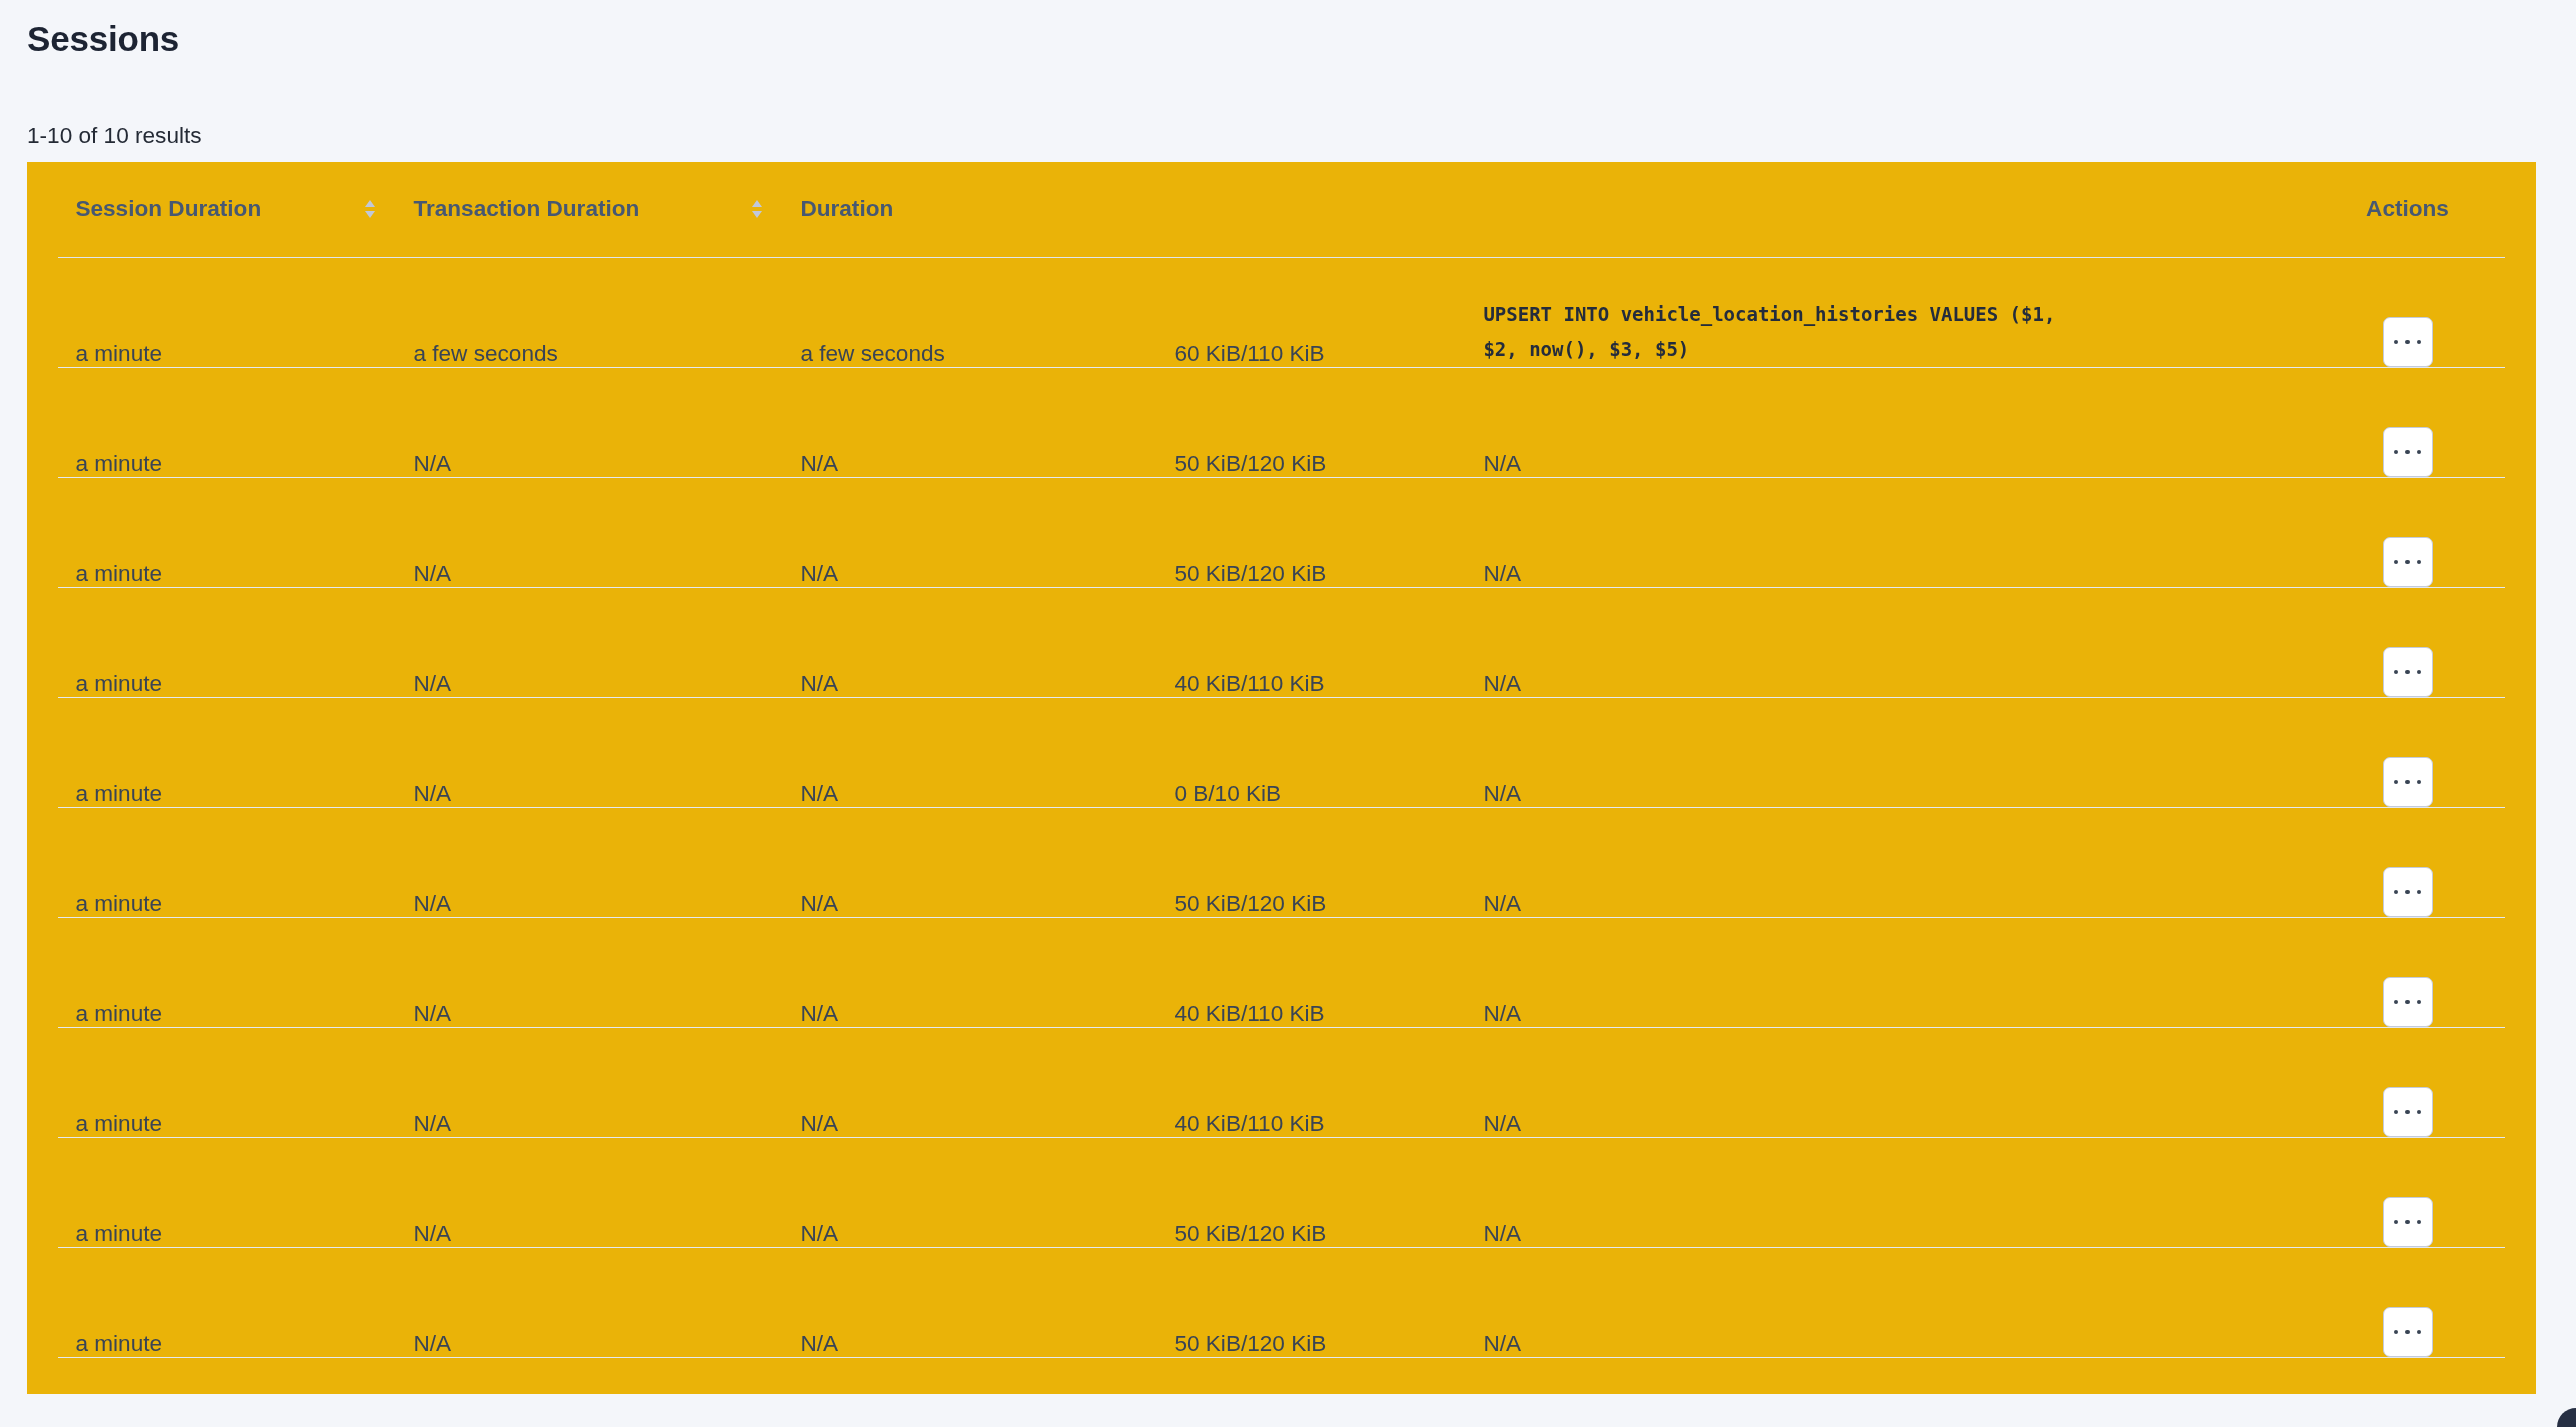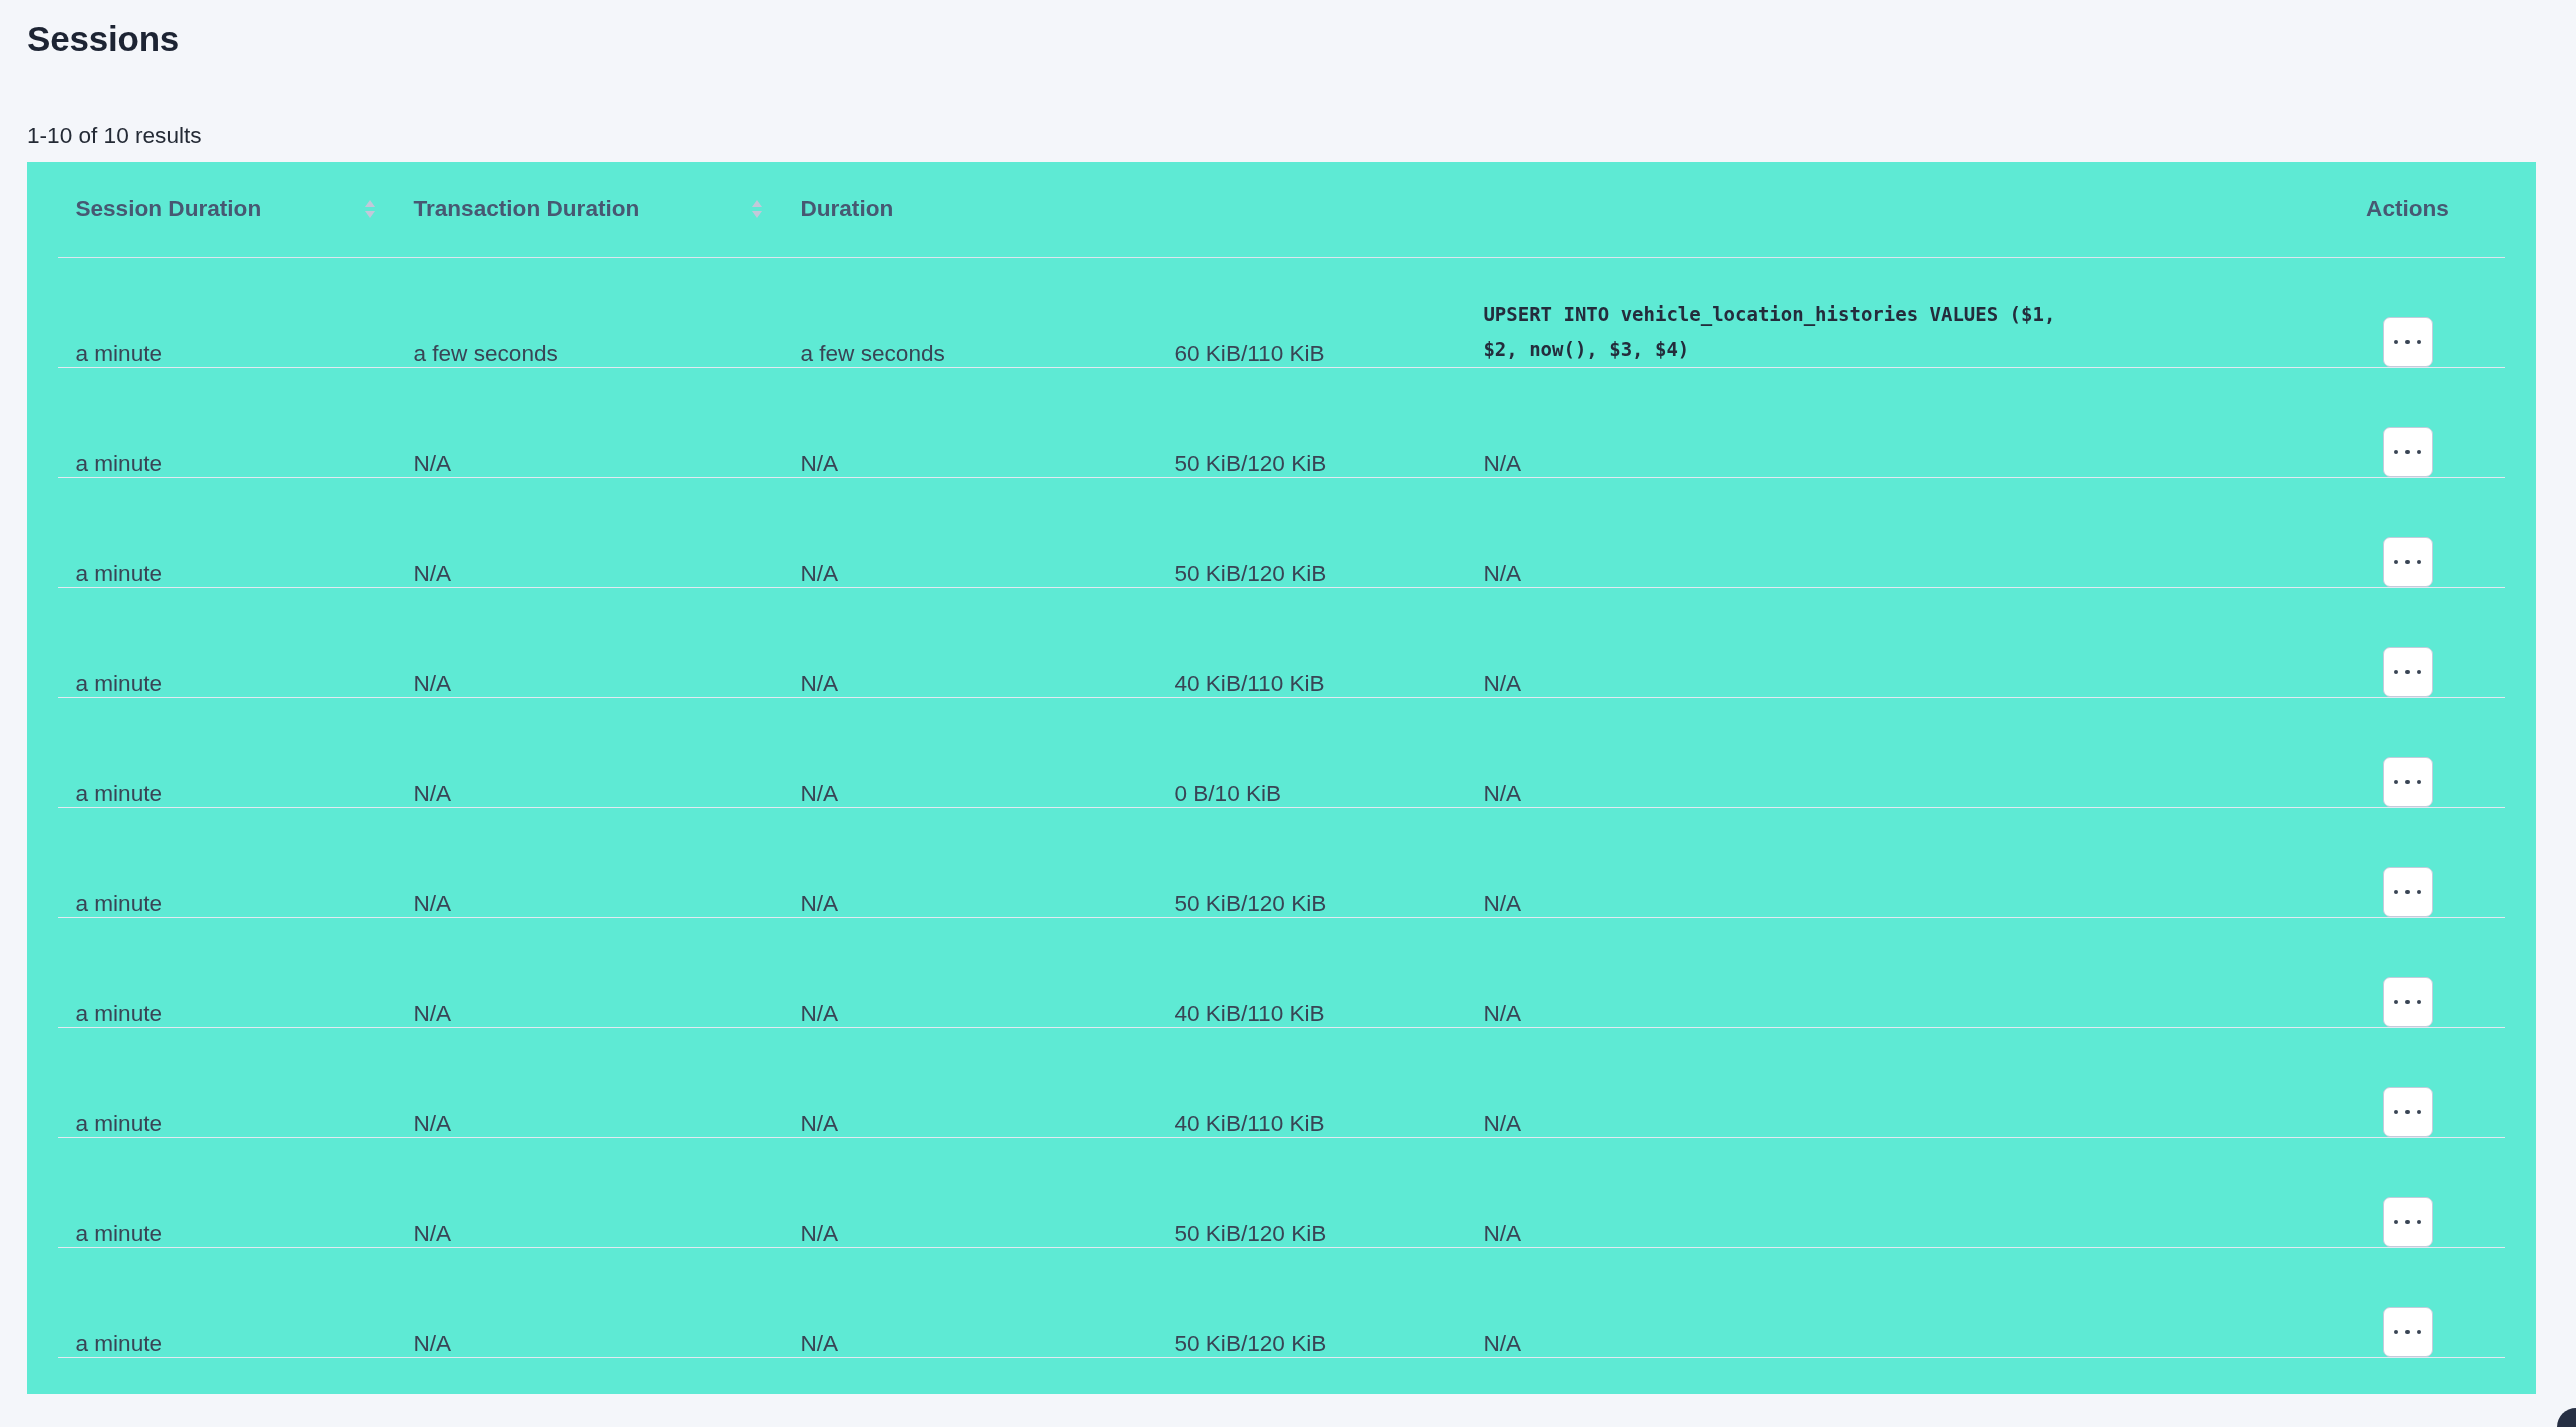--- a/index.html
+++ b/index.html
@@ -24,21 +24,21 @@
     margin-top:61px;
     font-size:22.6px;
     color:#242a35;
     line-height:29px;
   }
 
   .card {
     margin-top:11.3px;
     width:2509px;
     height:1232px;
-    background:#5eead4;
+    background:#eab308;
     padding:0 31px;
   }
 
   .thead {
     display:flex;
     align-items:center;
     height:96px;
     border-bottom:0.9px solid #dfe5ee;
   }
   .th {
@@ -162,21 +162,21 @@
         <span>Actions</span>
       </div>
     </div>
 
     <div class="tr">
       <div class="td c1">a minute</div>
       <div class="td c2">a few seconds</div>
       <div class="td c3">a few seconds</div>
       <div class="td c4">60 KiB/110 KiB</div>
       <div class="td c5">
-          <span class="code">UPSERT INTO vehicle_location_histories VALUES ($1, $2, now(), $3, $4)</span>
+          <span class="code">UPSERT INTO vehicle_location_histories VALUES ($1, $2, now(), $3, $5)</span>
         </div>
       <div class="td c6">
         <button class="action-btn">
             <span class="dots">
               <i></i>
               <i></i>
               <i></i>
             </span>
           </button>
       </div>

